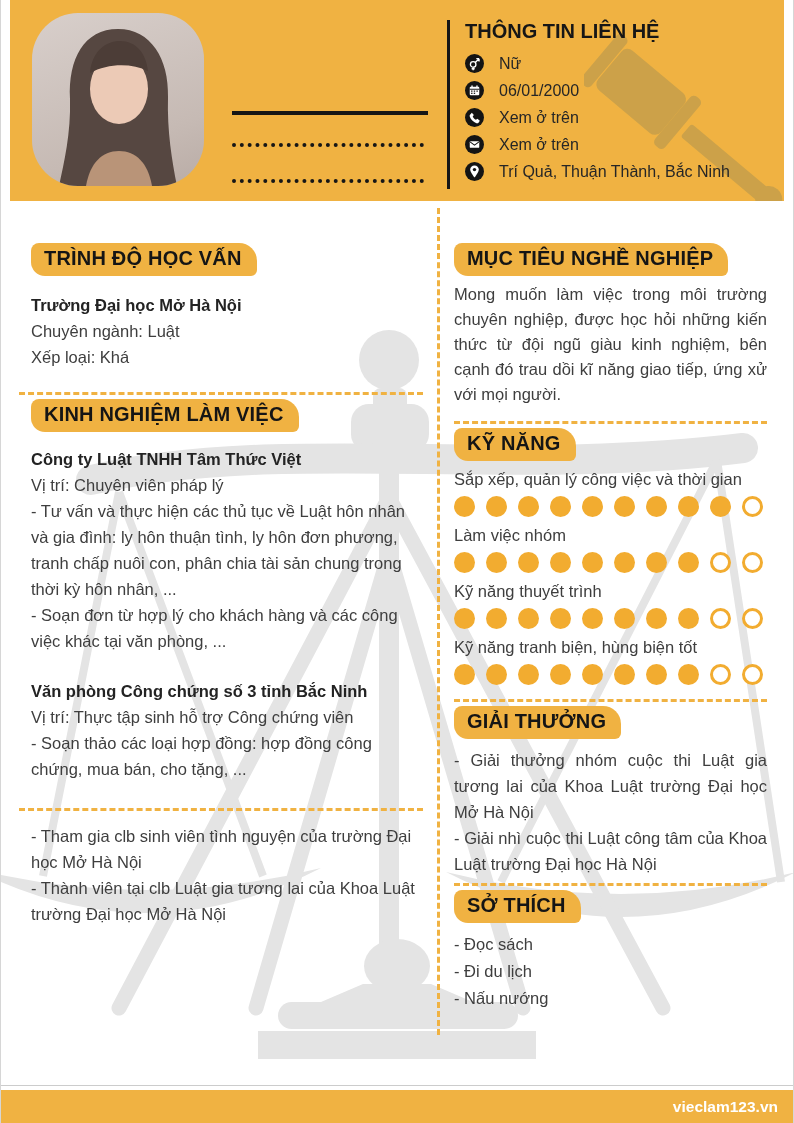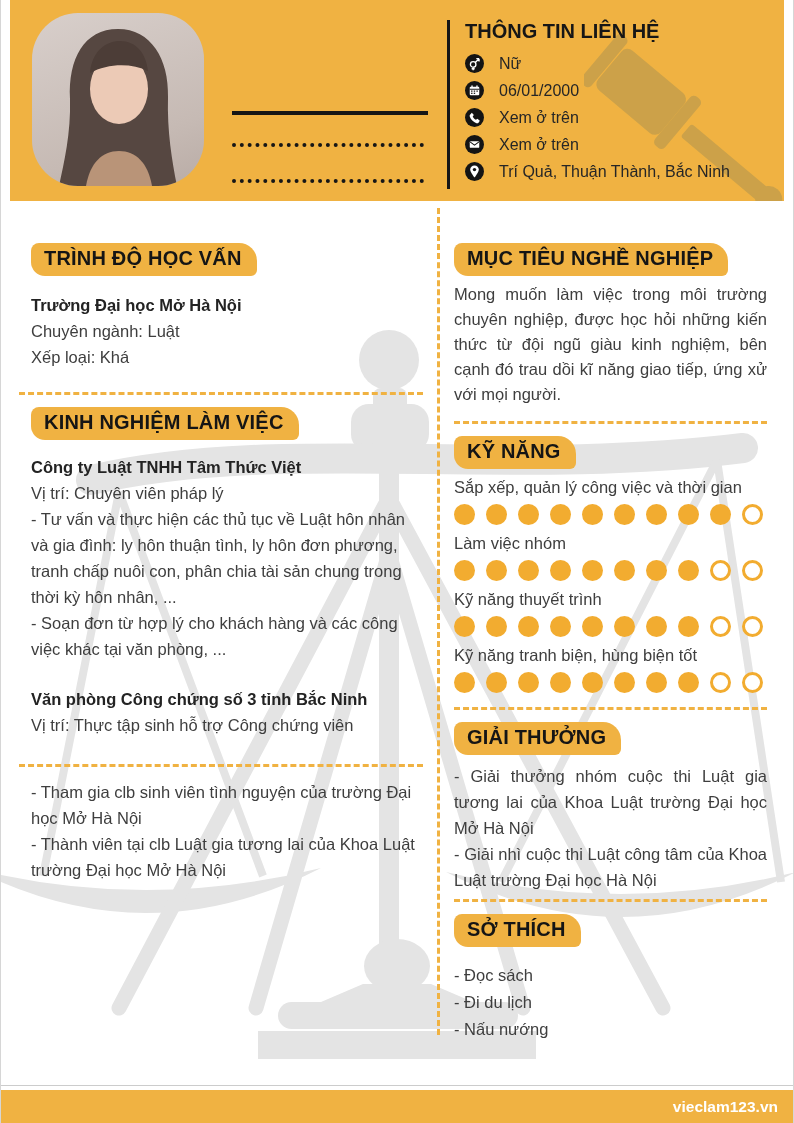--- a/index.html
+++ b/index.html
@@ -43,32 +43,32 @@
     border-radius:8px 18px 6px 14px; letter-spacing:.2px; }
   .hdash{ border:none; border-top:3px dashed var(--accent); }
   .col-left .hdash{ margin-left:-12px; width:404px; }
   p,.line{ font-size:16.5px; line-height:26px; }
   .bold-line{ font-weight:700; color:#232323; }
   .edu-block{ margin-top:16px; }
   .job{ margin-top:14px; }
   .job + .job{ margin-top:24px; }
   .hr-1{ margin-top:22px; }
   .hr-2{ margin-top:26px; }
-  .chip-gap{ margin-top:12px; display:inline-block; }
+  .chip-gap{ margin-top:4px; display:inline-block; }
   .justify{ text-align:justify; }
   .obj-text{ margin-top:6px; line-height:25px; }
   .hr-r1{ margin-top:14px; } .hr-r2{ margin-top:14px; } .hr-r3{ margin-top:6px; }
   .skill{ margin-top:6px; }
   .skill-label{ font-size:16.5px; line-height:24px; color:#3e3e3e; }
   .dots{ display:flex; gap:11px; margin-top:4px; height:22px; align-items:center; }
   .dot{ width:21px; height:21px; border-radius:50%; background:var(--dot); }
   .dot.empty{ background:#fff; border:3px solid var(--dot); }
   .award-list{ margin-top:8px; }
   .activity-list{ margin-top:12px; }
-  .hobby-list{ margin-top:15px; }
+  .hobby-list{ margin-top:8px; }
   .hobby-list .line{ line-height:27px; }
   
   .page-bottom-line{ position:absolute; left:0; right:0; top:1085px;
     border-top:1px solid #cccccc; z-index:1; }
   .footer{ position:absolute; left:0; right:0; bottom:0; height:33px;
     background:var(--accent); z-index:3; }
   .footer-brand{ position:absolute; right:15px; top:0; line-height:33px;
     color:#ffffff; font-size:15.5px; font-weight:700; }
 </style>
 </head>
@@ -196,20 +196,21 @@
     <div class="job">
       <div class="line bold-line">Công ty Luật TNHH Tâm Thức Việt</div>
       <div class="line">Vị trí: Chuyên viên pháp lý</div>
       <div class="line">- Tư vấn và thực hiện các thủ tục về Luật hôn nhân và gia đình: ly hôn thuận tình, ly hôn đơn phương, tranh chấp nuôi con, phân chia tài sản chung trong thời kỳ hôn nhân, ...</div>
       <div class="line">- Soạn đơn từ hợp lý cho khách hàng và các công việc khác tại văn phòng, ...</div>
     </div>
 
     <div class="job">
       <div class="line bold-line">Văn phòng Công chứng số 3 tỉnh Bắc Ninh</div>
       <div class="line">Vị trí: Thực tập sinh hỗ trợ Công chứng viên</div>
+      <div class="line">- Soạn thảo các loại hợp đồng: hợp đồng công chứng, mua bán, cho tặng, ...</div>
     </div>
 
     <hr class="hdash hr-2">
 
     <div class="activity-list">
       <div class="line">- Tham gia clb sinh viên tình nguyện của trường Đại học Mở Hà Nội</div>
       <div class="line">- Thành viên tại clb Luật gia tương lai của Khoa Luật trường Đại học Mở Hà Nội</div>
 
     </div>
   </div>

